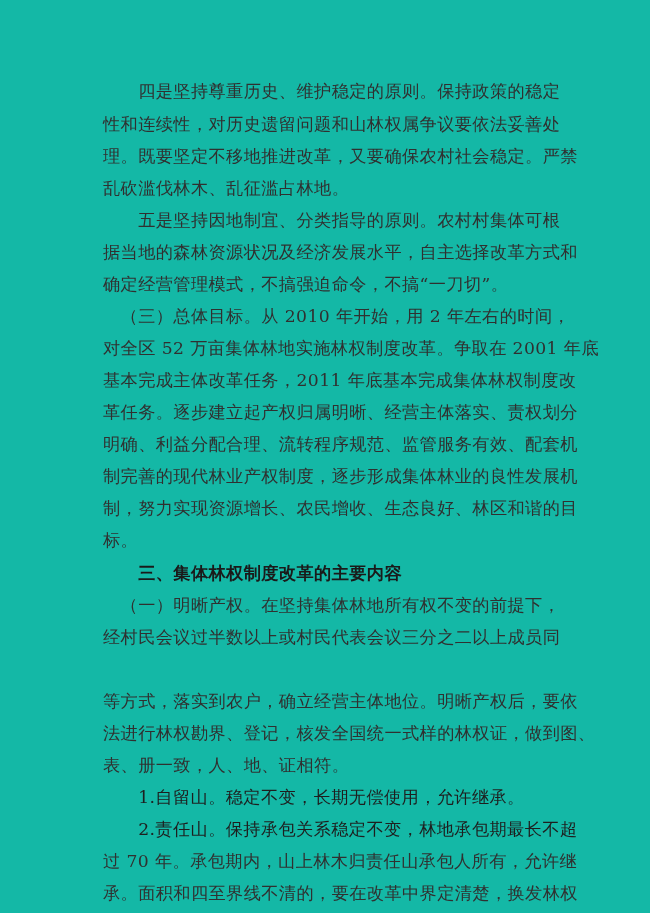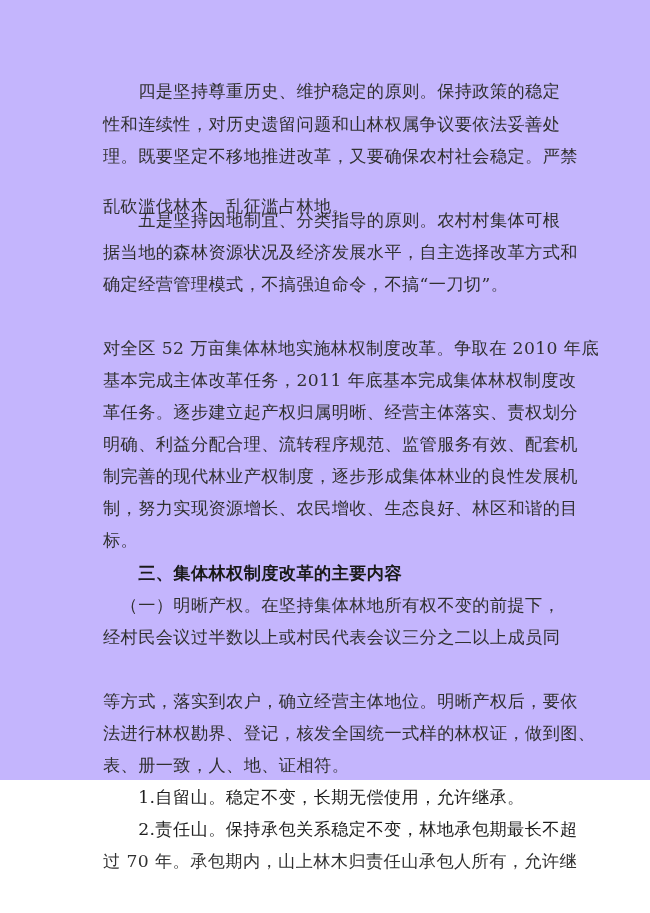--- a/index.html
+++ b/index.html
@@ -11,22 +11,22 @@
     width: 650px;
     height: 913px;
     position: relative;
     overflow: hidden;
     font-family: "DejaVu Serif", "Liberation Serif", serif;
     color: #2a2a2a;
   }
   .page {
     position: absolute;
     left: 0; top: 0;
-    width: 650px; height: 780px;
-    background: #c4b5fd;
+    width: 650px; height: 913px;
+    background: #14b8a6;
   }
   .line {
     position: absolute;
     left: 103px;
     width: 470px;
     font-size: 17.2px;
     line-height: 22px;
     white-space: nowrap;
     letter-spacing: 0.4px;
     color: #303030;
@@ -41,33 +41,35 @@
     color: #1a1a1a;
   }
 </style>
 </head>
 <body>
 
 <div class="page">
   <div class="line" style="top:80px">　　四是坚持尊重历史、维护稳定的原则。保持政策的稳定</div>
   <div class="line" style="top:113px">性和连续性，对历史遗留问题和山林权属争议要依法妥善处</div>
   <div class="line" style="top:145px">理。既要坚定不移地推进改革，又要确保农村社会稳定。严禁</div>
-  <div class="line" style="top:195px">乱砍滥伐林木、乱征滥占林地。</div>
+  <div class="line" style="top:177px">乱砍滥伐林木、乱征滥占林地。</div>
   <div class="line" style="top:209px">　　五是坚持因地制宜、分类指导的原则。农村村集体可根</div>
   <div class="line" style="top:241px">据当地的森林资源状况及经济发展水平，自主选择改革方式和</div>
   <div class="line" style="top:273px">确定经营管理模式，不搞强迫命令，不搞“一刀切”。</div>
-  <div class="line" style="top:337px">对全区 52 万亩集体林地实施林权制度改革。争取在 2010 年底</div>
+  <div class="line" style="top:305px">　（三）总体目标。从 2010 年开始，用 2 年左右的时间，</div>
+  <div class="line" style="top:337px">对全区 52 万亩集体林地实施林权制度改革。争取在 2001 年底</div>
   <div class="line" style="top:369px">基本完成主体改革任务，2011 年底基本完成集体林权制度改</div>
   <div class="line" style="top:433px">明确、利益分配合理、流转程序规范、监管服务有效、配套机</div>
   <div class="line" style="top:401px">革任务。逐步建立起产权归属明晰、经营主体落实、责权划分</div>
   <div class="line" style="top:465px">制完善的现代林业产权制度，逐步形成集体林业的良性发展机</div>
   <div class="line" style="top:497px">制，努力实现资源增长、农民增收、生态良好、林区和谐的目</div>
   <div class="line" style="top:529px">标。</div>
   <div class="line heading" style="top:562px">　　三、集体林权制度改革的主要内容</div>
   <div class="line" style="top:594px">　（一）明晰产权。在坚持集体林地所有权不变的前提下，</div>
   <div class="line" style="top:626px">经村民会议过半数以上或村民代表会议三分之二以上成员同</div>
   <div class="line" style="top:690px">等方式，落实到农户，确立经营主体地位。明晰产权后，要依</div>
   <div class="line" style="top:722px">法进行林权勘界、登记，核发全国统一式样的林权证，做到图、</div>
   <div class="line" style="top:754px">表、册一致，人、地、证相符。</div>
   <div class="line bold" style="top:786px">　　1.自留山。稳定不变，长期无偿使用，允许继承。</div>
   <div class="line bold" style="top:818px">　　2.责任山。保持承包关系稳定不变，林地承包期最长不超</div>
   <div class="line" style="top:850px">过 70 年。承包期内，山上林木归责任山承包人所有，允许继</div>
+  <div class="line" style="top:882px">承。面积和四至界线不清的，要在改革中界定清楚，换发林权</div>
 </div>
 
 </body></html>

